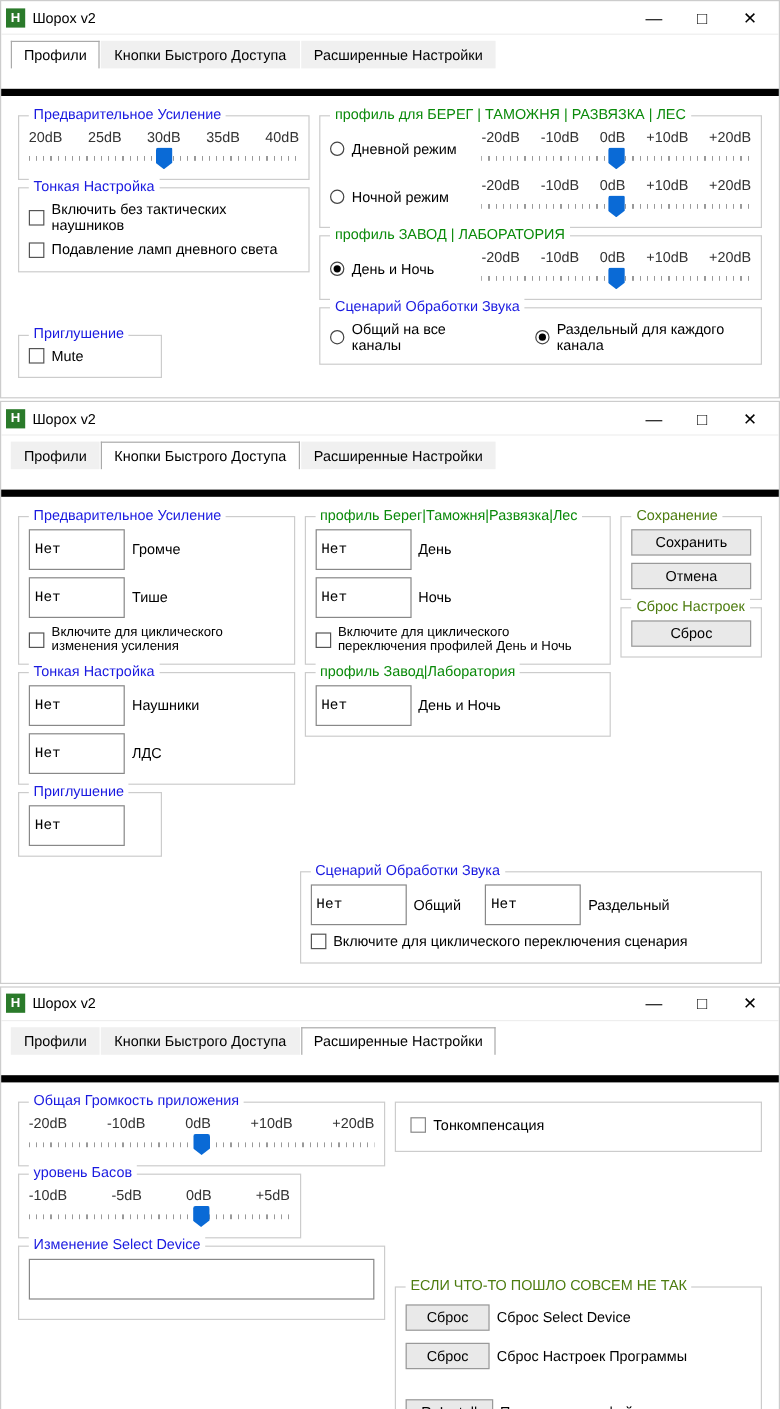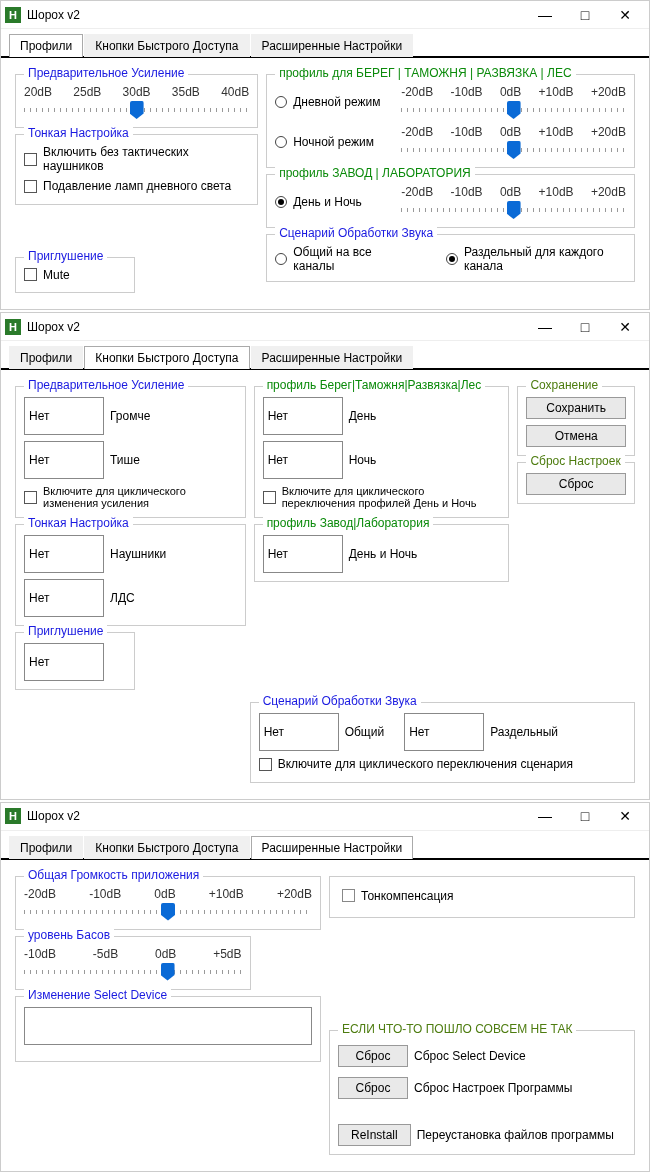--- a/index.html
+++ b/index.html
@@ -3,37 +3,37 @@
 <meta charset="utf-8">
 <style>
 * { box-sizing: border-box; font-family: 'Segoe UI', Tahoma, sans-serif; font-size: 12px; }
 body { margin: 0; background: #fff; padding: 0; }
 .window { border: 1px solid #ccc; margin-bottom: 2px; background: #fff; }
 .titlebar { height: 28px; display: flex; align-items: center; padding: 0 4px; border-bottom: 1px solid #eee; }
 .app-icon { width: 16px; height: 16px; background: #2a7a2a; display: inline-flex; align-items: center; justify-content: center; color: #fff; font-weight: bold; font-size: 11px; margin-right: 6px; }
 .title-text { flex: 1; font-size: 12px; }
 .win-btns { display: flex; gap: 0; }
 .win-btn { width: 40px; height: 24px; display: flex; align-items: center; justify-content: center; cursor: pointer; font-size: 14px; }
-.tabs { display: flex; padding: 4px 8px 0; border-bottom: 2px solid #000000; }
+.tabs { display: flex; padding: 4px 8px 18px; border-bottom: 6px solid #000000; }
 .tab { padding: 4px 10px; border: 1px solid transparent; border-bottom: none; cursor: pointer; position: relative; top: 1px; background: #f0f0f0; margin-right: 1px;}
 .tab.active { border-color: #aaa; background: #fff; }
 .panel { padding: 10px; }
 .group { border: 1px solid #ccc; padding: 10px 8px 8px; margin: 6px 4px; position: relative; }
 .group-title { position: absolute; top: -9px; left: 8px; background: #fff; padding: 0 4px; font-size: 12px; }
 .blue { color: #1a1ae0; }
 .green { color: #0a8a0a; }
 .red { color: #4d7c0f; }
 .row { display: flex; align-items: center; gap: 6px; }
 .flex { display: flex; }
 .ticks { display: flex; justify-content: space-between; font-size: 11px; color: #333; margin-bottom: 2px; }
 .slider-track { position: relative; height: 18px; width: 100%; }
 .track-line { position: absolute; top: 8px; left: 0; right: 0; height: 2px; background: #bbb; }
 .track-line.dotted { background: repeating-linear-gradient(to right, #999 0 1px, transparent 1px 6px); height: 4px; top: 7px; }
 .thumb { position: absolute; top: 0px; width: 14px; height: 18px; background: #0a6ad6; border-radius: 2px 2px 0 0; clip-path: polygon(0 0, 100% 0, 100% 70%, 50% 100%, 0 70%); transform: translateX(-50%); }
-input[type=text] { border: 1px solid #888; padding: 18px 4px; font-size: 12px; height: 34px; }
+input[type=text] { border: 1px solid #888; padding: 2px 4px; font-size: 12px; height: 34px; font-family: Liberation Mono, monospace; }
 button { border: 1px solid #999; background: #e9e9e9; padding: 3px 12px; font-size: 12px; cursor: pointer; min-width: 70px; }
 .chk { display: inline-flex; align-items: center; gap: 6px; }
 .chkbox { width: 13px; height: 13px; border: 1px solid #555; display: inline-block; flex-shrink: 0; }
 .chkbox.old { border: 1px solid #888; background: #fff; position: relative; }
 .radio-outer { width: 12px; height: 12px; border: 1px solid #444; border-radius: 50%; display: inline-flex; align-items: center; justify-content: center; flex-shrink: 0; }
 .radio-dot { width: 6px; height: 6px; background: #000; border-radius: 50%; }
 .mb4 { margin-bottom: 6px; }
 .small-ticks { font-size: 10px; }
 </style>
 </head>

